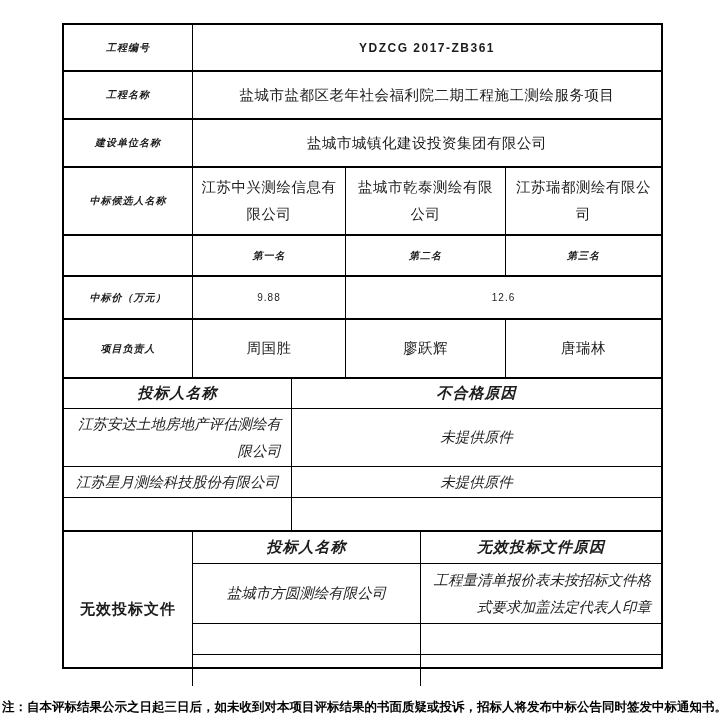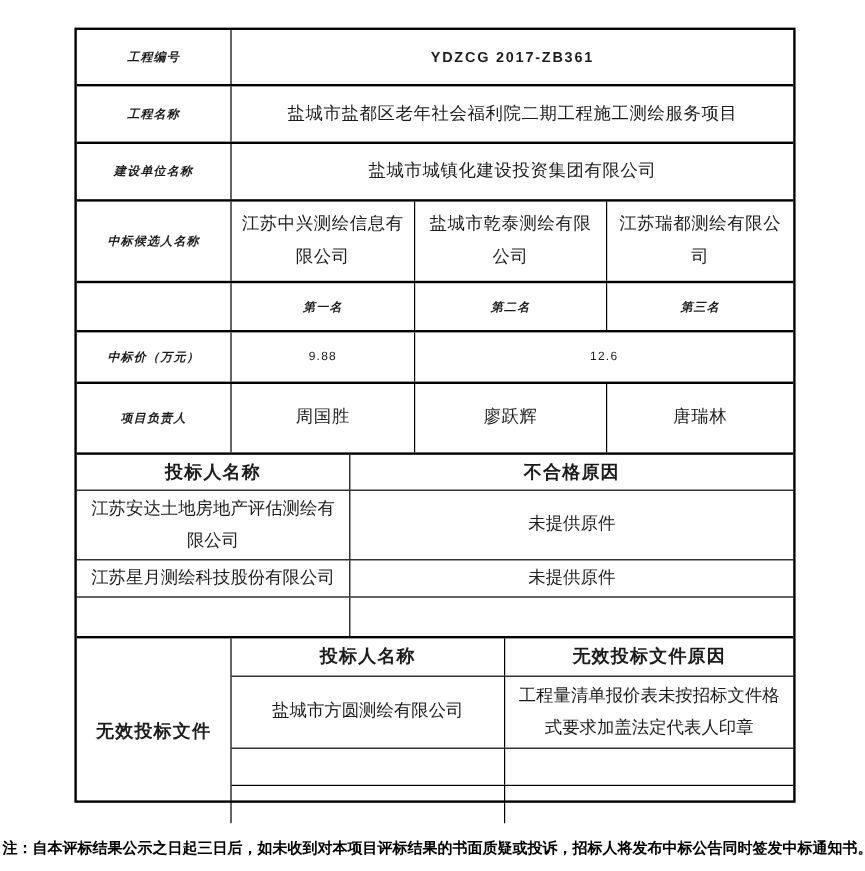--- a/index.html
+++ b/index.html
@@ -61,23 +61,23 @@
     border-bottom:1px solid #000;
     box-sizing:border-box;
     flex:0 0 auto;
   }
   .subrow:last-child{border-bottom:none;flex:1 1 auto;}
   .subcell{
     box-sizing:border-box;
     border-right:1px solid #000;
     flex:0 0 228px;
     display:flex;align-items:center;justify-content:center;
-    text-align:center;
+    text-align:right;
     font-size:14.5px;line-height:27px;
-    padding:0 10px;overflow:hidden;
+    padding:0 10px;overflow:hidden;font-style:italic;
   }
   .subcell:last-child{border-right:none;flex:1 1 auto;}
   .subhead{font-weight:bold;font-size:15px;line-height:normal;letter-spacing:1px;}
   .sh30{height:30px;} .sh58{height:58px;} .sh31{height:31px;}
   .sh32{height:32px;} .sh60{height:60px;}
   .note{
     position:absolute;left:2px;top:699px;width:719px;
     font-weight:bold;font-size:12.5px;color:#000;
     white-space:nowrap;letter-spacing:0;
   }

